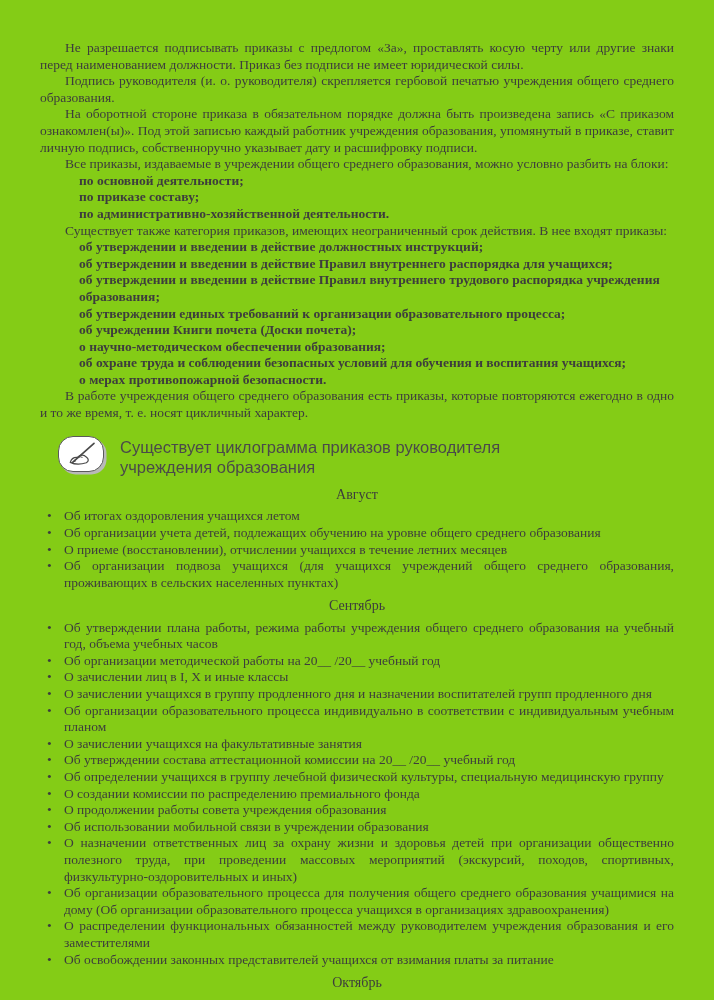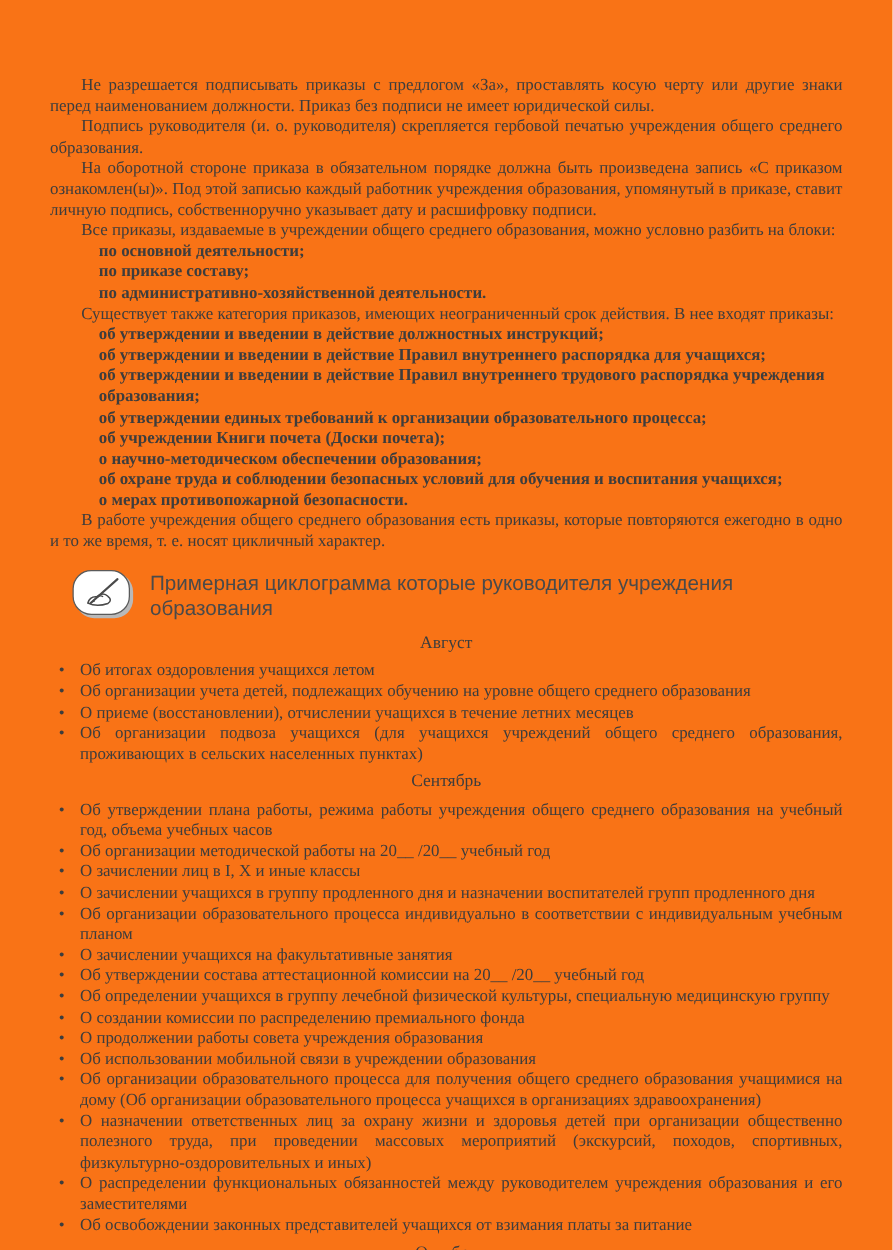--- a/index.html
+++ b/index.html
@@ -4,23 +4,23 @@
 <style>
   html, body {
     margin: 0;
     padding: 0;
     background: #ffffff;
   }
   .page {
     position: relative;
     width: 714px;
     height: 1000px;
-    background: #f97316;
+    background: #84cc16;
     box-sizing: border-box;
-    padding: 60px 40px 0 40px;
+    padding: 40px 40px 0 40px;
     overflow: hidden;
     font-family: "Liberation Serif", serif;
     font-size: 13.5px;
     line-height: 1.23;
     color: #3d3d3d;
   }
   
   p.para {
     margin: 0;
     text-align: justify;
@@ -126,21 +126,21 @@
 
   <div class="section-head">
     <div class="icon-badge">
       <svg width="34" height="26" viewBox="0 0 44 34" aria-hidden="true">
         <path d="M8 28 Q10 21 17 21.5 Q24 16 29 21 Q34 25 29 28.5 Q17 32.5 8 28 Z" fill="#ffffff" stroke="#4a4a4a" stroke-width="1.6"></path>
         <line x1="39" y1="3" x2="11" y2="28" stroke="#4a4a4a" stroke-width="2.2" stroke-linecap="round"></line>
         <path d="M14 24.5 L11 28 L15.5 26.5 Z" fill="#4a4a4a"></path>
         <path d="M18 22 Q21 19.5 24 21.5" fill="none" stroke="#4a4a4a" stroke-width="1.2"></path>
       </svg>
     </div>
-    <div class="section-title">Примерная циклограмма которые руководителя учреждения образования</div>
+    <div class="section-title">Существует циклограмма приказов руководителя учреждения образования</div>
   </div>
 
   <div class="month-heading">Август</div>
   <ul class="order-list">
     <li>Об итогах оздоровления учащихся летом</li>
     <li>Об организации учета детей, подлежащих обучению на уровне общего среднего образования</li>
     <li>О приеме (восстановлении), отчислении учащихся в течение летних месяцев</li>
     <li>Об организации подвоза учащихся (для учащихся учреждений общего среднего образования, проживающих в сельских населенных пунктах)</li>
   </ul>
 
@@ -150,21 +150,21 @@
     <li>Об организации методической работы на 20__ /20__ учебный год</li>
     <li>О зачислении лиц в I, X и иные классы</li>
     <li>О зачислении учащихся в группу продленного дня и назначении воспитателей групп продленного дня</li>
     <li>Об организации образовательного процесса индивидуально в соответствии с индивидуальным учебным планом</li>
     <li>О зачислении учащихся на факультативные занятия</li>
     <li>Об утверждении состава аттестационной комиссии на 20__ /20__ учебный год</li>
     <li>Об определении учащихся в группу лечебной физической культуры, специальную медицинскую группу</li>
     <li>О создании комиссии по распределению премиального фонда</li>
     <li>О продолжении работы совета учреждения образования</li>
     <li>Об использовании мобильной связи в учреждении образования</li>
+    <li>О назначении ответственных лиц за охрану жизни и здоровья детей при организации общественно полезного труда, при проведении массовых мероприятий (экскурсий, походов, спортивных, физкультурно-оздоровительных и иных)</li>
     <li>Об организации образовательного процесса для получения общего среднего образования учащимися на дому (Об организации образовательного процесса учащихся в организациях здравоохранения)</li>
-    <li>О назначении ответственных лиц за охрану жизни и здоровья детей при организации общественно полезного труда, при проведении массовых мероприятий (экскурсий, походов, спортивных, физкультурно-оздоровительных и иных)</li>
     <li>О распределении функциональных обязанностей между руководителем учреждения образования и его заместителями</li>
     <li>Об освобождении законных представителей учащихся от взимания платы за питание</li>
   </ul>
 
   <div class="month-heading">Октябрь</div>
 
 </div>
 
 </body></html>

